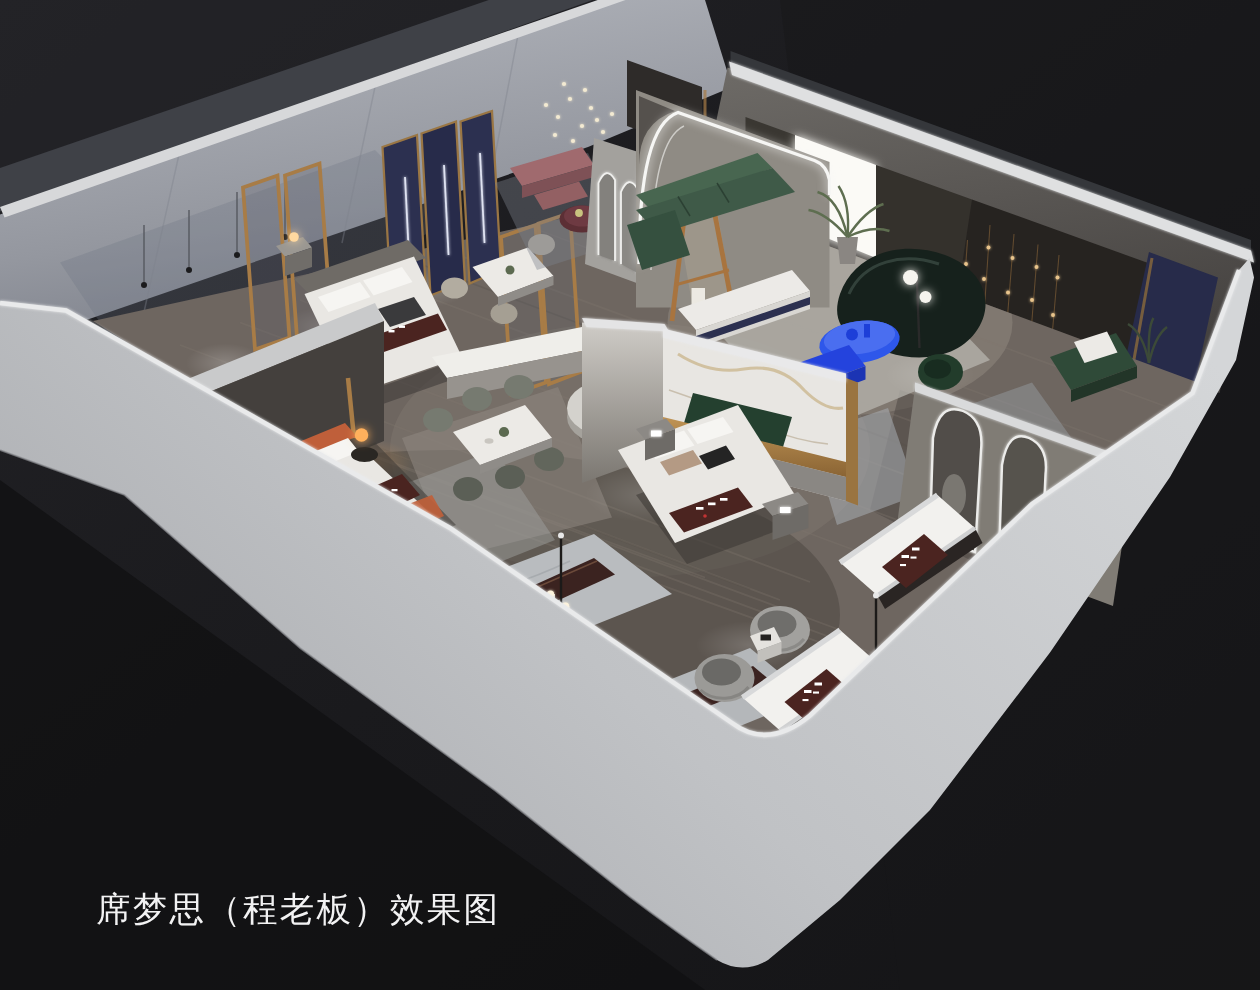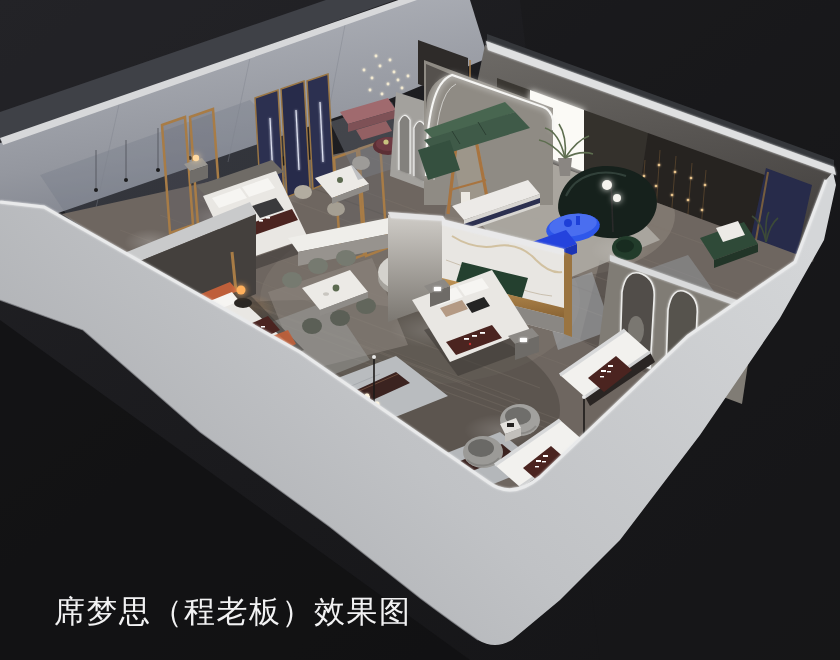--- a/index.html
+++ b/index.html
@@ -1,19 +1,19 @@
 <!DOCTYPE html>
 <html style="--caption-color: #f2f2f3; --background: #1a1a1c; --wall-light: #c9cbce; --wall-mid: #a9abb0; --floor-wood: #6e6660; --accent-blue: #2e57ea; --accent-navy: #2c3050; --sofa-green: #3f5a48; --sofa-teal: #16211c; --accent-terracotta: #bf5f3a; --accent-mauve: #a06a6e; --runner-brown: #4b2420; --gold-trim: #a87c46; --led-white: #f4f4f2; --lamp-warm: #ffb05c;"><head>
 <meta charset="utf-8">
 <style>
   html,body{margin:0;padding:0;background:#121214;}
   .stage{position:relative;width:840px;height:660px;overflow:hidden;
          font-family:"Liberation Sans",sans-serif;background:#1a1a1c;}
   .stage svg{position:absolute;left:0;top:0;}
-  .caption{position:absolute;left:54px;top:591px;font-size:31px;letter-spacing:1.5px;
+  .caption{position:absolute;left:64px;top:591px;font-size:23px;letter-spacing:1.5px;
            color:var(--caption-color,#f2f2f3);font-weight:500;
            font-family:Liberation Serif, serif;user-select:none;}
 </style>
 </head>
 <body>
 
 <div class="stage">
 <svg width="840" height="660" viewBox="0 0 840 660">
 <defs>
   <linearGradient id="bgG" x1="0" y1="0" x2="1" y2="1">

